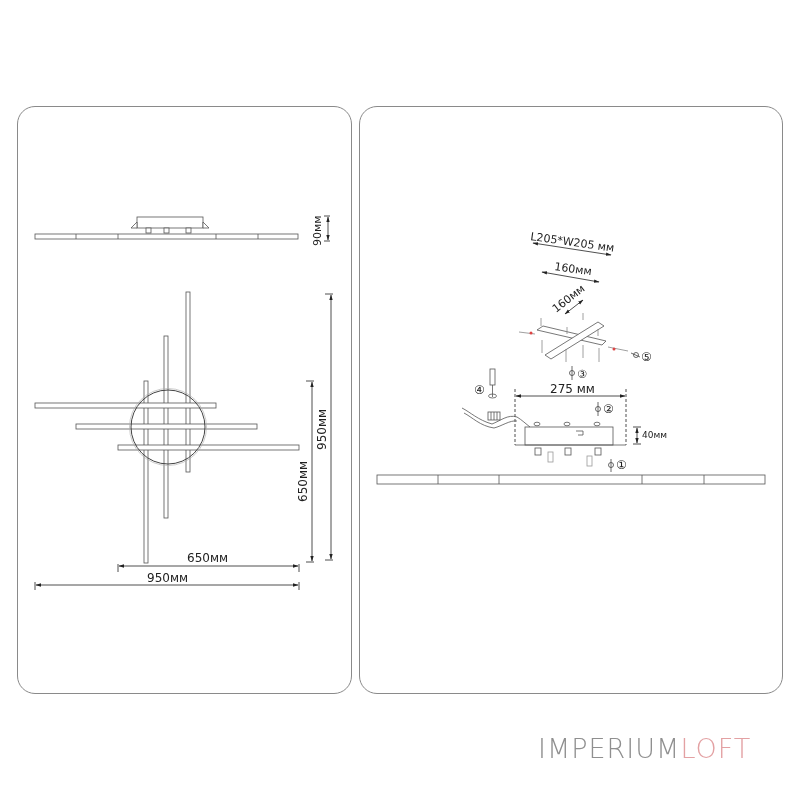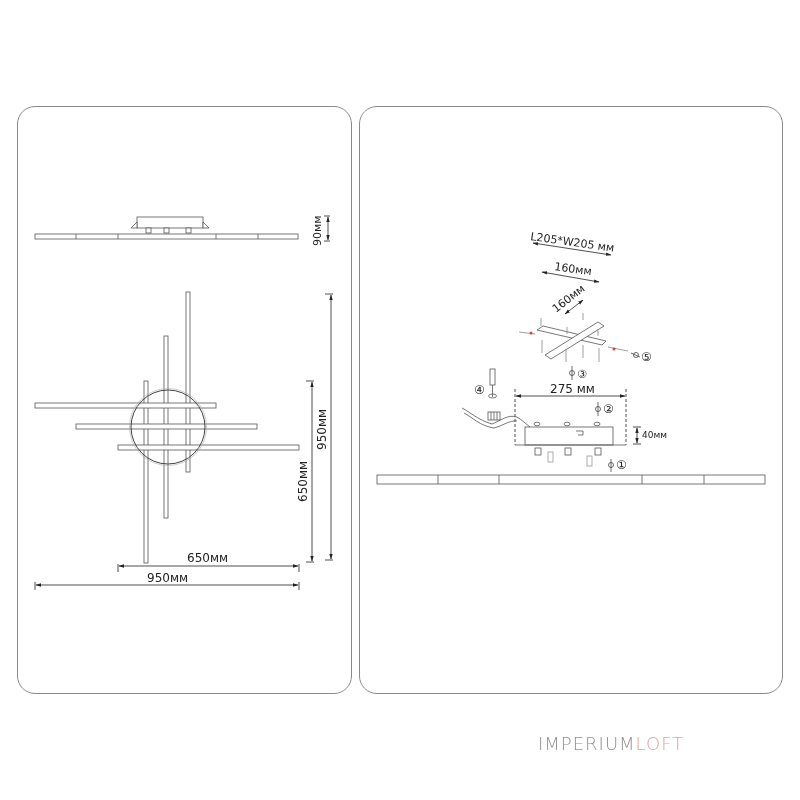--- a/index.html
+++ b/index.html
@@ -2,21 +2,21 @@
 <html><head>
   <meta charset="utf-8">
   <style>
     html, body { margin: 0; padding: 0; background: #ffffff; }
     body { width: 800px; height: 800px; position: relative; overflow: hidden; font-family: "DejaVu Sans", sans-serif; }
     .panel { position: absolute; border: 1px solid #8a8a8a; border-radius: 18px; background: #fff; box-sizing: border-box; }
     #panel-left { left: 17px; top: 106px; width: 335px; height: 588px; }
     #panel-right { left: 359px; top: 106px; width: 424px; height: 588px; }
     svg.drawing { position: absolute; left: 0; top: 0; }
     .dim-text { font-family: "DejaVu Sans", sans-serif; fill: #222; }
-    .logo { position: absolute; left: 538px; top: 733px; font-family: "DejaVu Sans", sans-serif; font-size: 18px; letter-spacing: 1px; font-weight: 300; }
+    .logo { position: absolute; left: 538px; top: 733px; font-family: "DejaVu Sans", sans-serif; font-size: 27px; letter-spacing: 1px; font-weight: 300; }
     .logo .a { color: #8f8f8f; }
     .logo .b { color: #e3a1a3; }
   </style>
 </head>
 <body>
 
 <div id="panel-left" class="panel"></div>
 <div id="panel-right" class="panel"></div>
 
 <svg class="drawing" width="800" height="800" viewBox="0 0 800 800">

